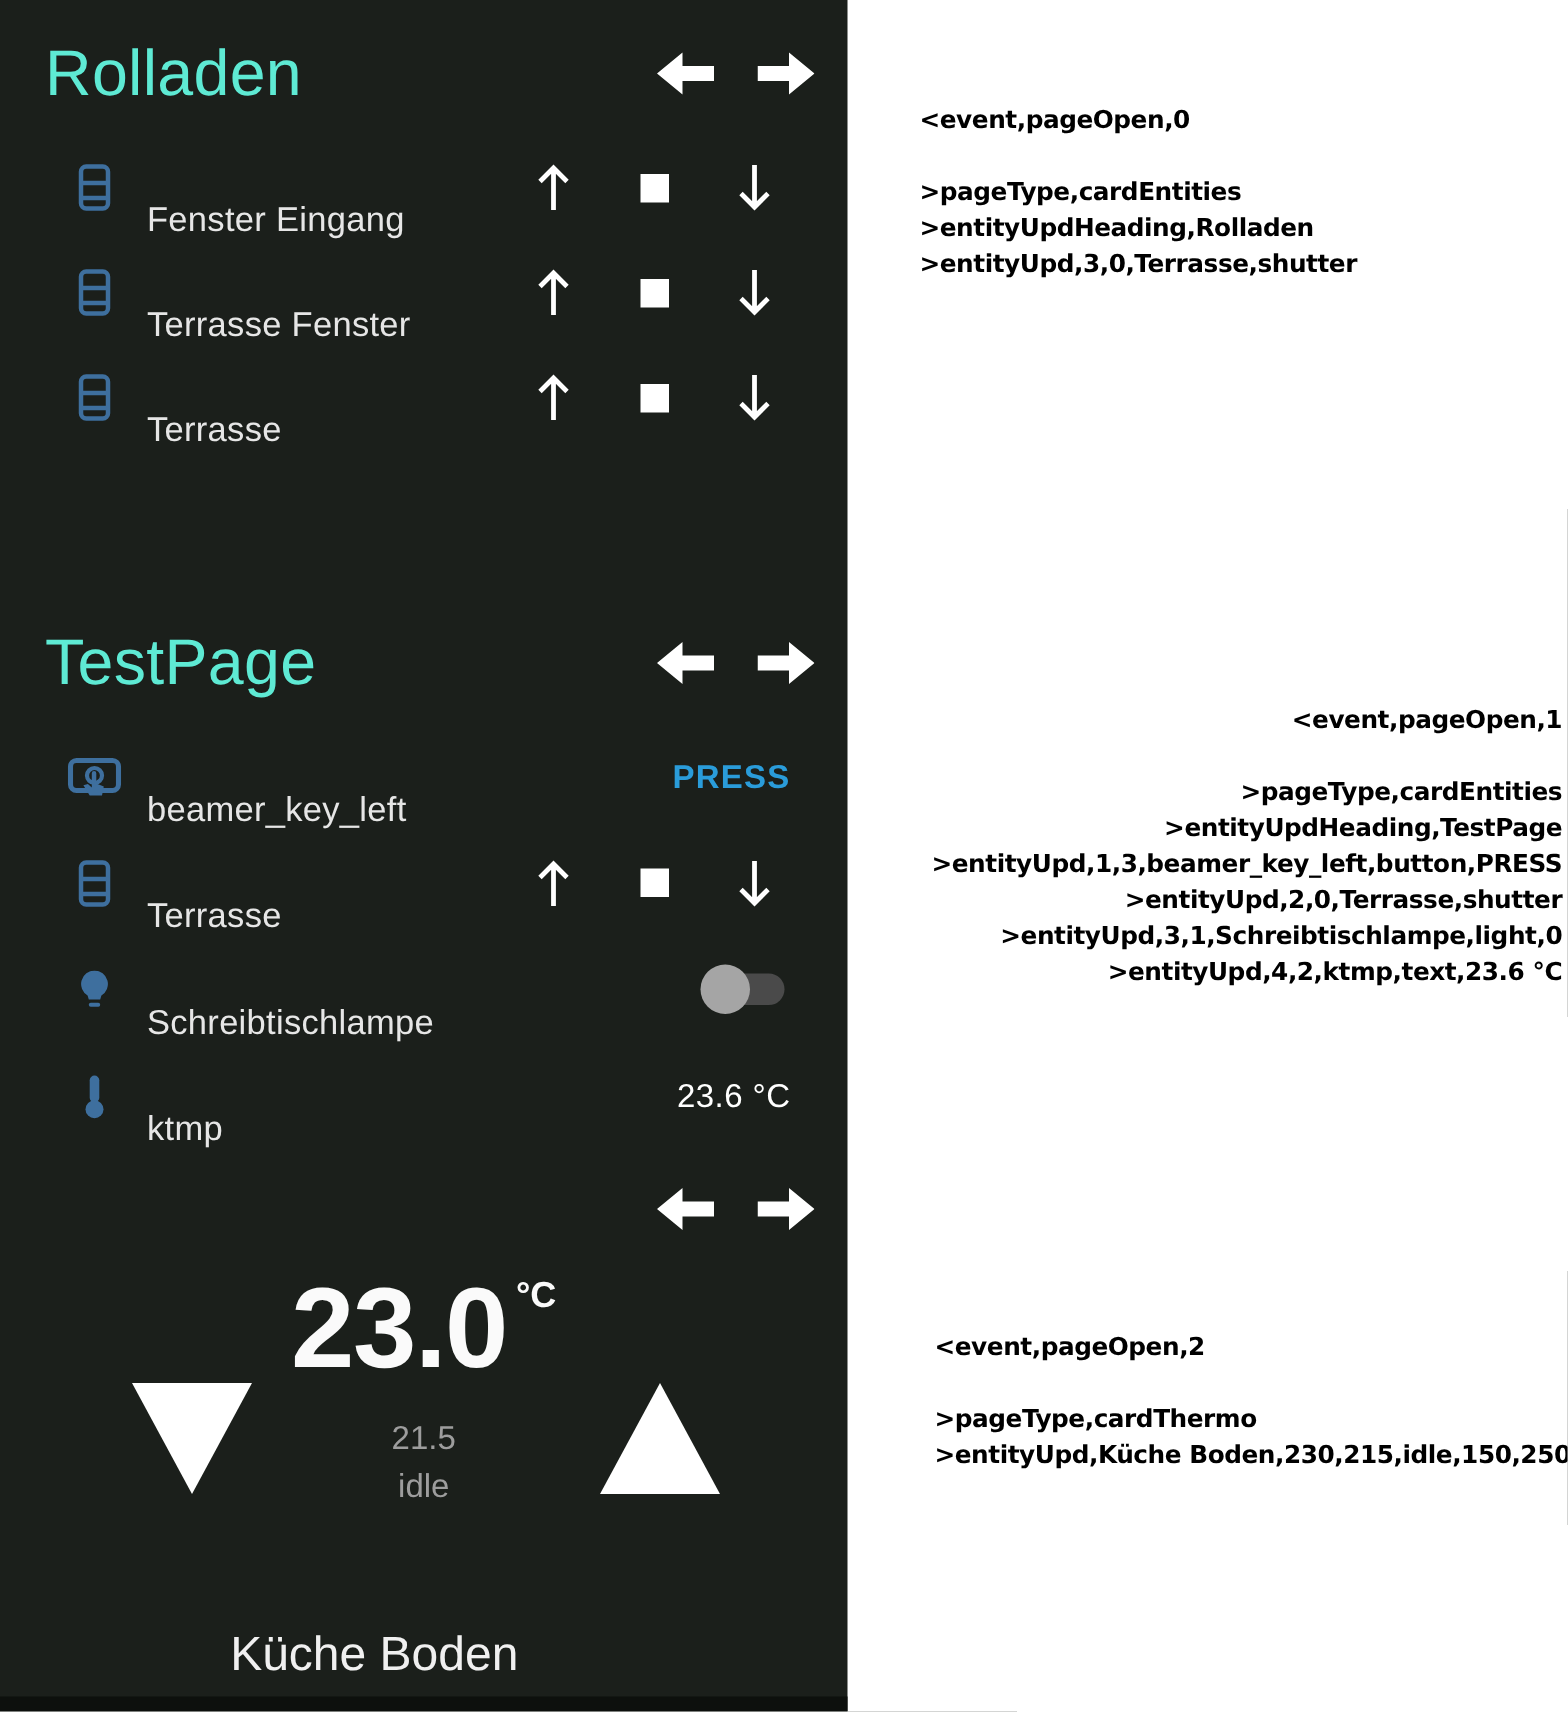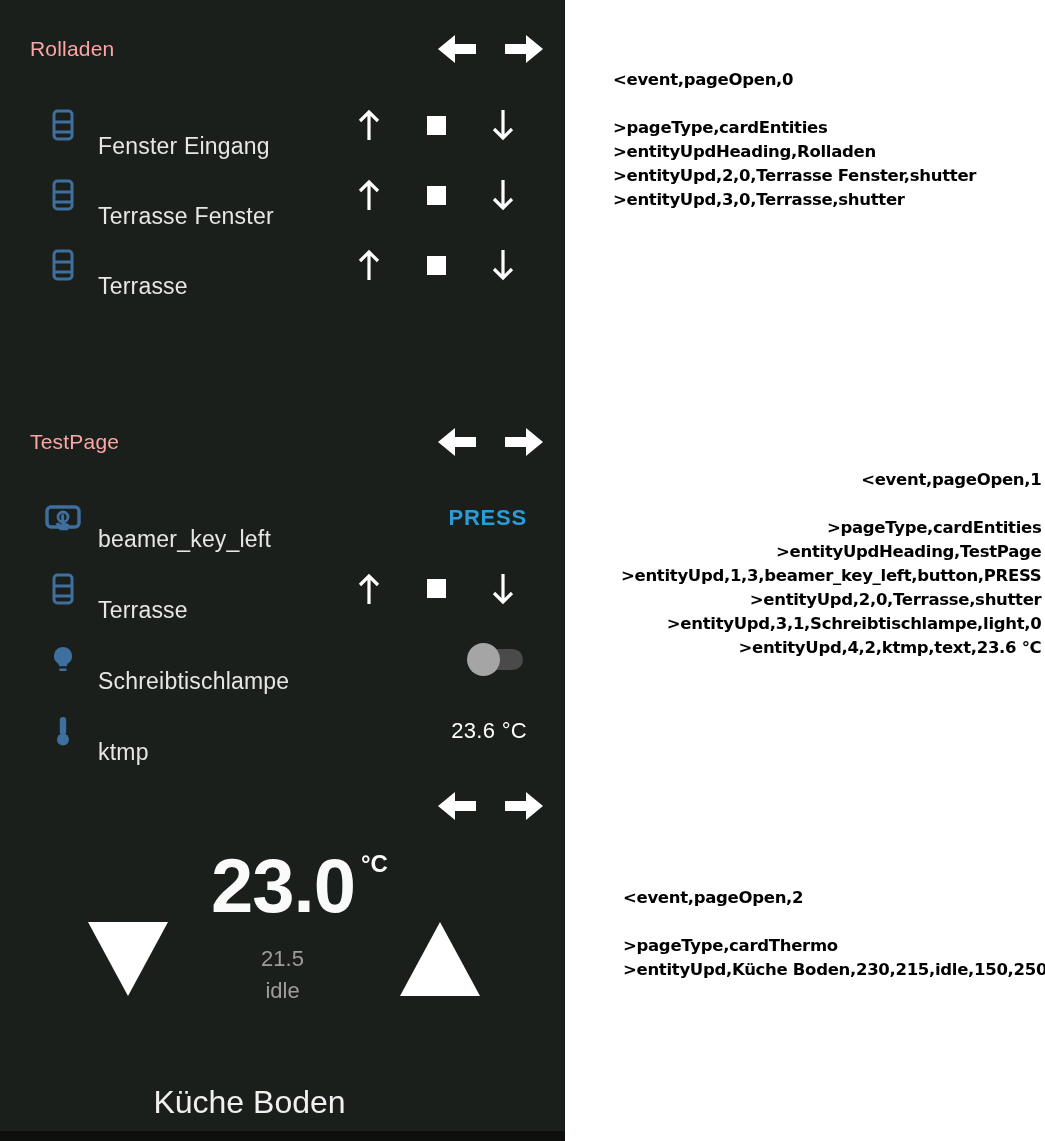--- a/index.html
+++ b/index.html
@@ -4,42 +4,42 @@
 <style>
   html,body{margin:0;padding:0;background:#ffffff;}
   body{width:1045px;height:1141px;overflow:hidden;font-family:"Liberation Sans",sans-serif;}
   .stage{position:relative;width:1045px;height:1141px;background:#ffffff;}
 
   
   .panel{position:absolute;left:0;top:0;width:565px;height:1141px;background:#1b1f1b;}
   .panel-bottom-strip{position:absolute;left:0;bottom:0;width:565px;height:10px;background:#0d100d;}
 
   .card-header{position:absolute;left:30px;right:22px;display:flex;justify-content:space-between;align-items:center;height:42px;}
-  .card-title{color:#fca5a5;font-size:21px;font-weight:400;letter-spacing:0.2px;}
+  .card-title{color:#5eead4;font-size:43px;font-weight:400;letter-spacing:0.2px;}
   .nav-arrows{display:flex;gap:28px;align-items:center;}
   .nav-arrows svg{display:block;}
 
   .rows{position:absolute;left:0;right:0;}
   .row{position:relative;height:70px;display:flex;align-items:center;}
   .row71{height:71px;}
   .entity-icon{width:40px;margin-left:43px;display:flex;justify-content:center;align-items:center;}
   .entity-label{margin-left:15px;color:#e6e6e6;font-size:23px;font-weight:400;letter-spacing:0.2px;margin-top:43px;}
 
   .shutter-controls{position:absolute;right:46px;width:166px;display:flex;justify-content:space-between;align-items:center;}
   .shutter-btn{width:32px;height:38px;display:flex;align-items:center;justify-content:center;}
   .stop-square{width:19px;height:19px;background:#ffffff;}
 
   .row-value{position:absolute;right:38px;font-size:22px;color:#ffffff;letter-spacing:0.3px;}
   .press-value{color:#2a9cda;font-weight:700;font-size:22px;letter-spacing:0.8px;}
 
   .toggle{position:absolute;right:42px;width:55px;height:21px;border-radius:11px;background:#4a4a4a;}
   .toggle-knob{position:absolute;left:-1px;top:-6px;width:33px;height:33px;border-radius:50%;background:#a5a5a5;}
 
   
-  .thermo-temp{position:absolute;left:0;top:848px;width:565px;display:flex;justify-content:center;align-items:flex-start;padding-left:17px;}
+  .thermo-temp{position:absolute;left:0;top:848px;width:565px;display:flex;justify-content:center;align-items:flex-start;}
   .temp-big{color:#fafafa;font-size:76px;line-height:76px;font-weight:700;letter-spacing:-1px;}
   .temp-unit{color:#fafafa;font-size:24px;line-height:24px;font-weight:700;margin-top:4px;margin-left:6px;}
   .temp-btn{position:absolute;width:80px;height:74px;top:922px;}
   .temp-btn svg{display:block;}
   .temp-down{left:88px;}
   .temp-up{left:400px;}
   .thermo-target{position:absolute;left:0;top:946px;width:565px;text-align:center;color:#9d9d9d;font-size:22px;}
   .thermo-state{position:absolute;left:0;top:978px;width:565px;text-align:center;color:#9d9d9d;font-size:22px;}
   .thermo-title{position:absolute;left:0;top:1084px;width:499px;text-align:center;color:#f0f0f0;font-size:32px;font-weight:400;}
 
@@ -281,21 +281,20 @@
     <div class="thermo-state">idle</div>
     <div class="thermo-title">Küche Boden</div>
 
     <div class="panel-bottom-strip"></div>
   </div>
 
   <div class="log-block log-b1">
     <div class="log-event">&lt;event,pageOpen,0</div>
     <div class="log-line">&gt;pageType,cardEntities</div>
     <div class="log-line">&gt;entityUpdHeading,Rolladen</div>
-    <div class="log-line">&gt;entityUpd,2,0,Terrasse Fenster,shutter</div>
     <div class="log-line">&gt;entityUpd,3,0,Terrasse,shutter</div>
   </div>
 
   <div class="log-block log-b2">
     <div class="log-event">&lt;event,pageOpen,1</div>
     <div class="log-line">&gt;pageType,cardEntities</div>
     <div class="log-line">&gt;entityUpdHeading,TestPage</div>
     <div class="log-line">&gt;entityUpd,1,3,beamer_key_left,button,PRESS</div>
     <div class="log-line">&gt;entityUpd,2,0,Terrasse,shutter</div>
     <div class="log-line">&gt;entityUpd,3,1,Schreibtischlampe,light,0</div>

